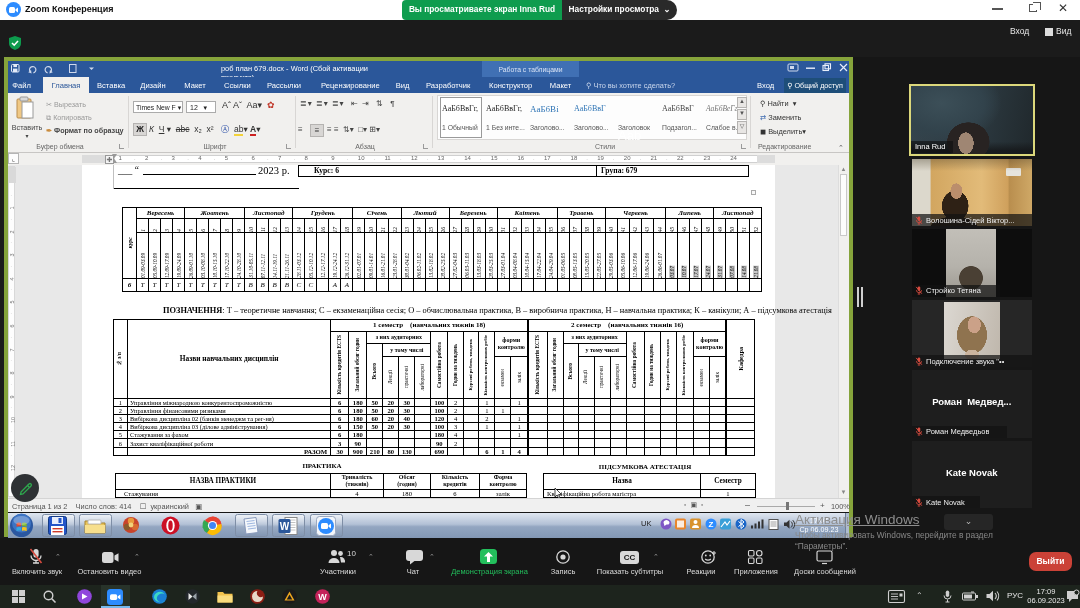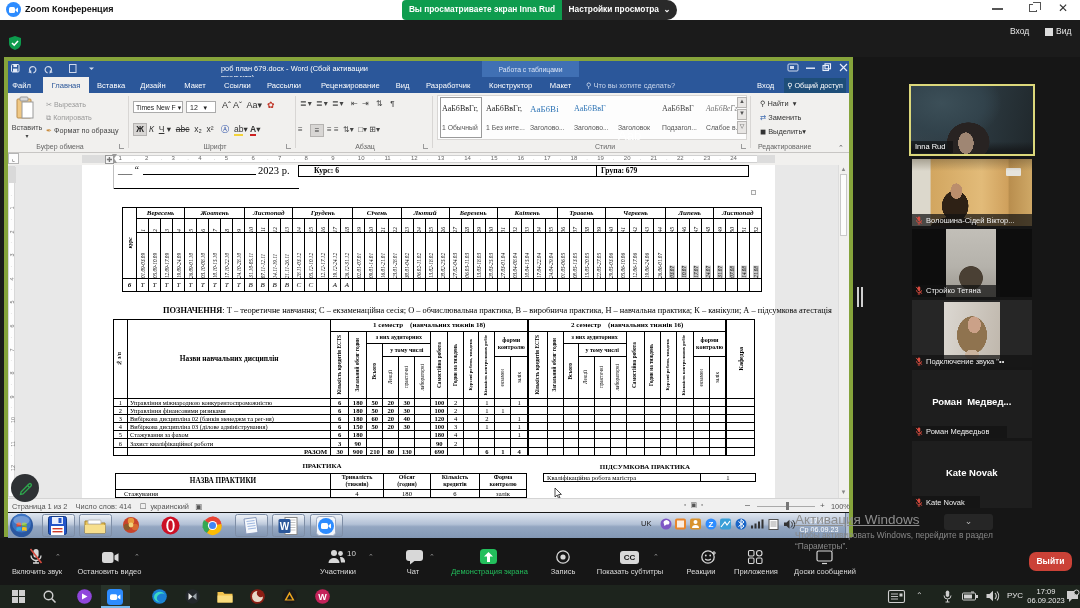--- a/index.html
+++ b/index.html
@@ -82,21 +82,21 @@
 <div style="left:750px;top:96px;width:1px;height:52px;background:#d8d6d4;"></div>
 <svg style="left:15px;top:97px;" width="22" height="24">
     <rect x="2" y="2" width="14" height="19" rx="1" fill="#f0c884" stroke="#b98d4f"></rect>
     <rect x="5" y="0" width="8" height="4" rx="1" fill="#d8d8d8" stroke="#999"></rect>
     <rect x="7" y="5" width="11" height="16" fill="#fff" stroke="#9a9a9a"></rect>
   </svg>
 <div style="left:8px;top:123px;width:38px;height:9px;font-size:7.2px;color:#444;text-align:center;">Вставить</div>
 <div style="left:22px;top:132px;width:10px;height:7px;font-size:6px;color:#444;text-align:center;">▾</div>
 <div style="left:46px;top:100px;width:80px;height:9px;font-size:7.2px;color:#9a9a9a;">✂ Вырезать</div>
 <div style="left:46px;top:113px;width:80px;height:9px;font-size:7.2px;color:#9a9a9a;">⧉ Копировать</div>
-<div style="left:46px;top:126px;width:90px;height:9px;font-size:7.2px;color:#444;"><span style="color:#c98a3a;">✒</span> Формат по образцу</div>
+<div style="left:46px;top:126px;width:90px;height:9px;font-size:7.2px;color:#444;font-weight:bold;"><span style="color:#c98a3a;">✒</span> Формат по образцу</div>
 <div style="left:30px;top:143px;width:60px;height:9px;font-size:7px;color:#666;text-align:center;">Буфер обмена</div>
 <div style="left:119px;top:144px;width:5px;height:5px;border-left:1px solid #9a9a9a;border-bottom:1px solid #9a9a9a;"></div>
 <div style="left:133px;top:101px;width:50px;height:12px;background:#fff;border:1px solid #ababab;font-size:6.8px;color:#222;line-height:11px;padding-left:2px;white-space:nowrap;">Times New F ▾</div>
 <div style="left:186px;top:101px;width:30px;height:12px;background:#fff;border:1px solid #ababab;font-size:7px;color:#222;line-height:11px;padding-left:3px;">12&nbsp;&nbsp;&nbsp;▾</div>
 <div style="left:222px;top:100px;width:60px;height:12px;font-size:9px;color:#333;">Aˆ Aˇ&nbsp; Aa▾&nbsp; <span style="color:#c0392b">✿</span></div>
 <div style="left:133px;top:123px;width:14px;height:13px;background:#d8d6d4;border:1px solid #b5b3b1;font-size:8.5px;font-weight:bold;color:#222;text-align:center;">Ж</div>
 <div style="left:149px;top:124px;width:150px;height:12px;font-size:8.5px;color:#333;"><i>К</i>&nbsp; <u>Ч</u> ▾&nbsp; <s>abc</s>&nbsp; x₂&nbsp; x²&nbsp;&nbsp; <span style="color:#3355aa;">Ⓐ</span>&nbsp; <span style="border-bottom:2.5px solid #f3d23a;">ab</span>▾ <span style="border-bottom:2.5px solid #cc2222;font-weight:bold;">А</span>▾</div>
 <div style="left:195px;top:143px;width:40px;height:9px;font-size:7px;color:#666;text-align:center;">Шрифт</div>
 <div style="left:286px;top:144px;width:5px;height:5px;border-left:1px solid #9a9a9a;border-bottom:1px solid #9a9a9a;"></div>
 <div style="left:300px;top:99px;width:135px;height:13px;font-size:8px;color:#444;letter-spacing:1px;">≣▾&nbsp;≣▾&nbsp;≣▾&nbsp; ⇤&nbsp;⇥&nbsp; ⇅&nbsp; ¶</div>
@@ -1039,27 +1039,31 @@
       </tr>
 <tr style="height:8px">
 <td style="border:1.4px solid #000;font-size:6.6px;padding-left:8px;">Стажування</td>
 <td style="border:1.4px solid #000;font-size:6.6px;text-align:center;">4</td>
 <td style="border:1.4px solid #000;font-size:6.6px;text-align:center;">180</td>
 <td style="border:1.4px solid #000;font-size:6.6px;text-align:center;">6</td>
 <td style="border:1.4px solid #000;font-size:6.6px;text-align:center;">залік</td>
       </tr>
 </tbody>
   </table>
-<div style="left:570px;top:462.5px;width:150px;height:9px;font-family:'Liberation Serif',serif;font-weight:bold;font-size:7px;text-align:center;">ПІДСУМКОВА ПРАКТИКА</div>
+<div style="left:570px;top:462.5px;width:150px;height:9px;font-family:'Liberation Serif',serif;font-weight:bold;font-size:7px;text-align:center;">ПІДСУМКОВА АТЕСТАЦІЯ</div>
 <table style="left:543px;top:472.5px;width:212px;">
 <colgroup>
       <col style="width:157px">
       <col style="width:55px">
     </colgroup>
 <tbody>
+      <tr style="height:16px">
+<td style="border:1.4px solid #000;font-weight:bold;font-size:7.2px;text-align:center;">Назва</td>
+<td style="border:1.4px solid #000;font-weight:bold;font-size:7.2px;text-align:center;">Семестр</td>
+      </tr>
 <tr style="height:8px">
 <td style="border:1.4px solid #000;font-size:6.6px;padding-left:3px;">Кваліфікаційна робота магістра</td>
 <td style="border:1.4px solid #000;font-size:6.6px;text-align:center;">1</td>
       </tr>
 </tbody>
   </table>
 <svg style="left:554px;top:488px;" width="8" height="12">
     <path d="M1 0 L1 9 L3.2 7 L4.6 10.5 L6 10 L4.6 6.6 L7.4 6.4 Z" fill="#fff" stroke="#000" stroke-width="0.7"></path>
   </svg>
 <div style="left:7.5px;top:498px;width:841.5px;height:14px;background:#f0f0f0;border-top:1px solid #d4d4d4;"></div>

